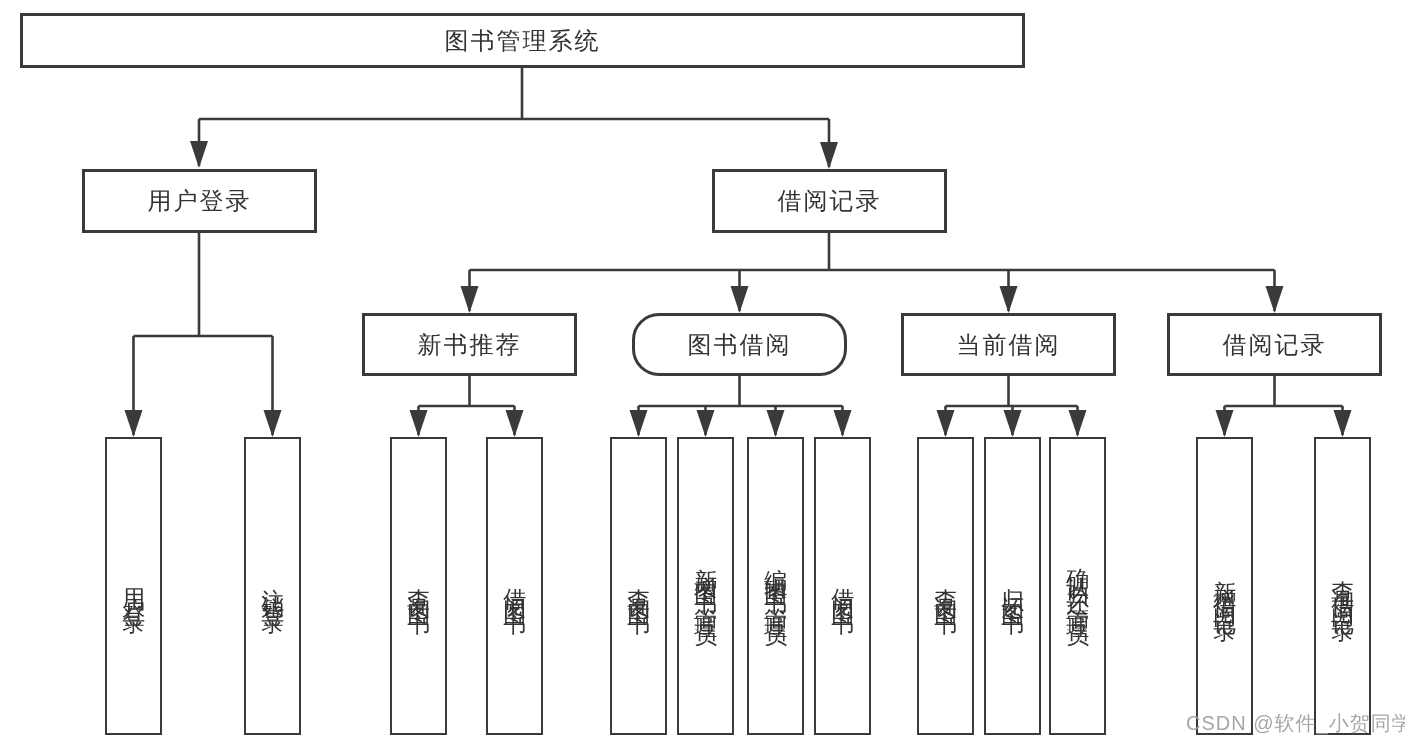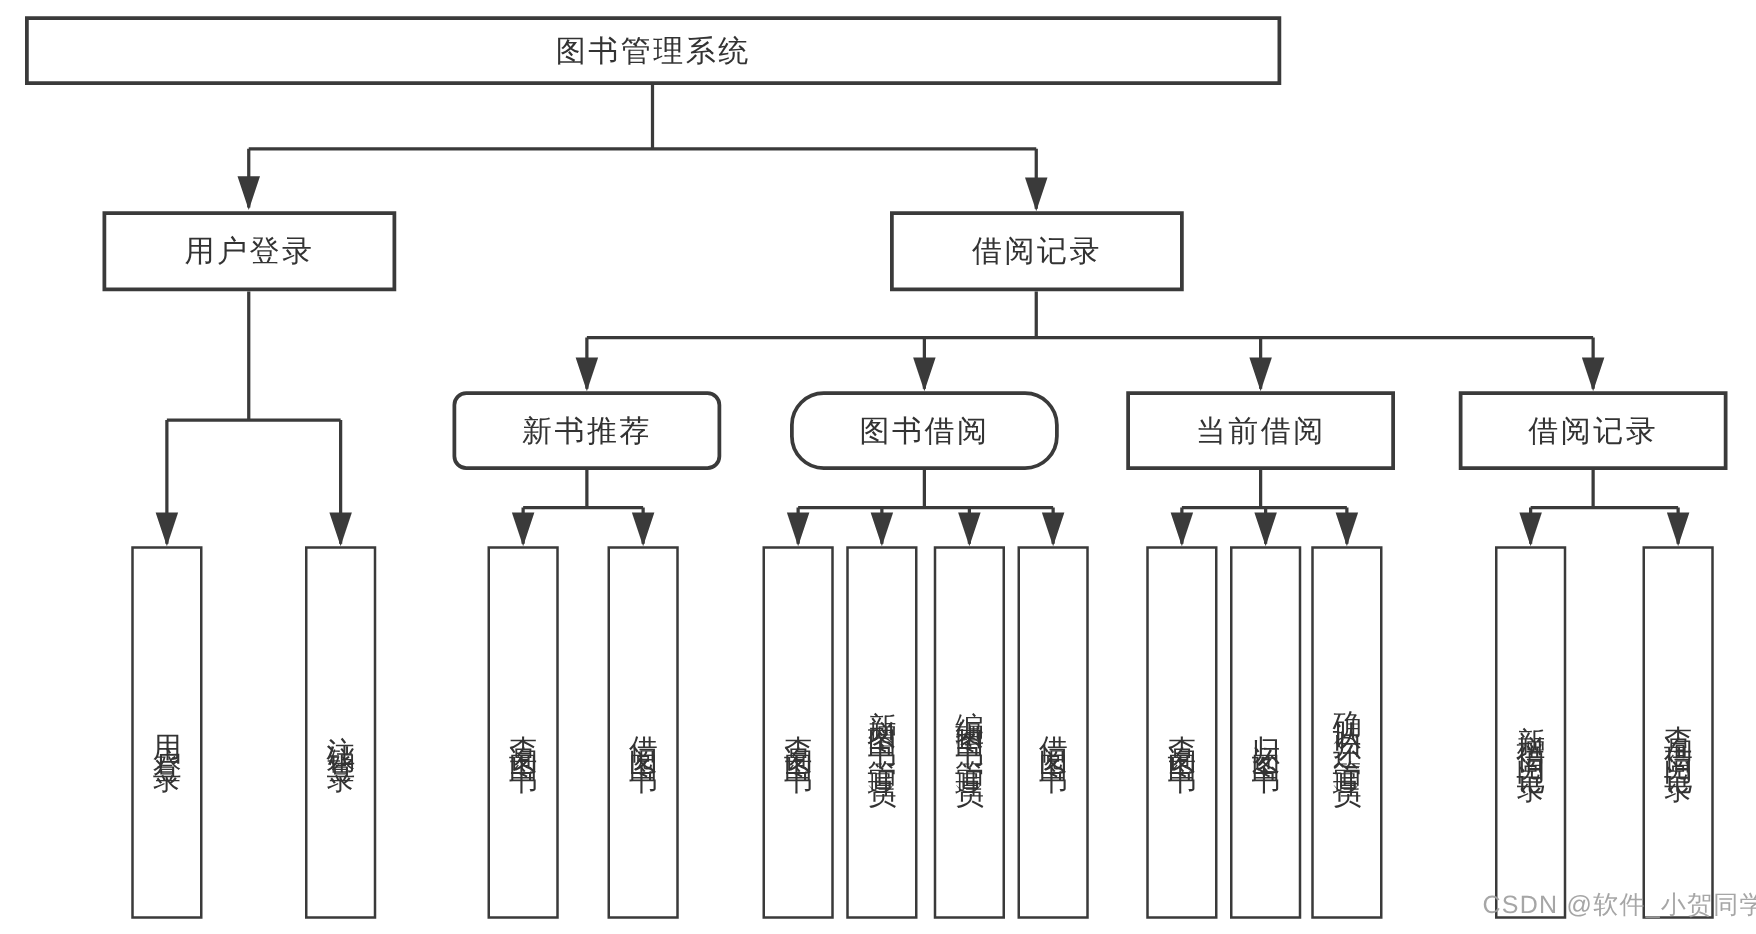--- a/index.html
+++ b/index.html
@@ -141,21 +141,21 @@
     <span class="hlabel">图书管理系统</span>
   </div>
 
   <div class="box" style="left:82px; top:169px; width:235px; height:64px;">
     <span class="hlabel">用户登录</span>
   </div>
   <div class="box" style="left:712px; top:169px; width:235px; height:64px;">
     <span class="hlabel">借阅记录</span>
   </div>
 
-  <div class="box" style="left:362px; top:313px; width:215px; height:63px;border-radius:11px;">
+  <div class="box" style="left:362px; top:313px; width:215px; height:63px;">
     <span class="hlabel">新书推荐</span>
   </div>
   <div class="box" style="left:632px; top:313px; width:215px; height:63px;border-radius:27px;">
     <span class="hlabel">图书借阅</span>
   </div>
   <div class="box" style="left:901px; top:313px; width:215px; height:63px;align-items:center;">
     <span class="hlabel">当前借阅</span>
   </div>
   <div class="box" style="left:1167px; top:313px; width:215px; height:63px;">
     <span class="hlabel">借阅记录</span>

